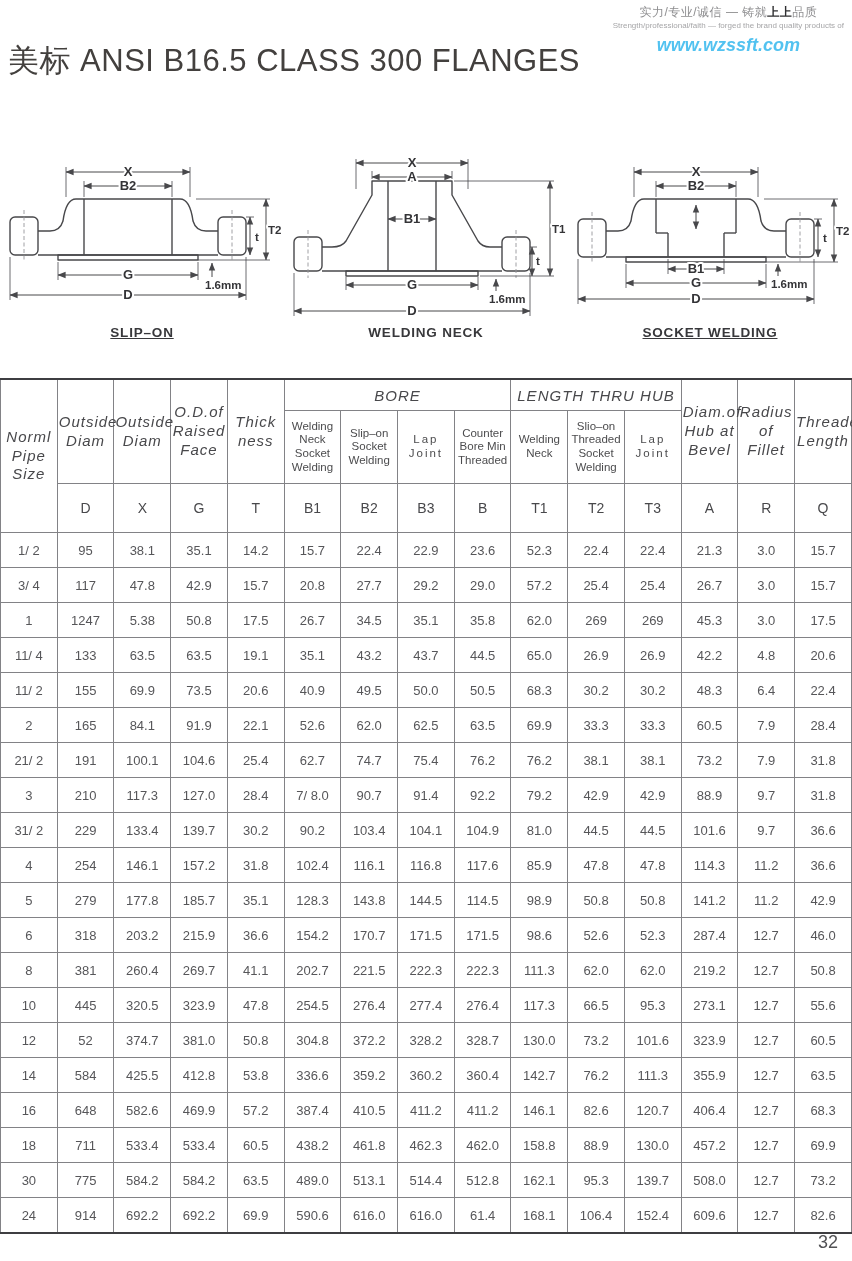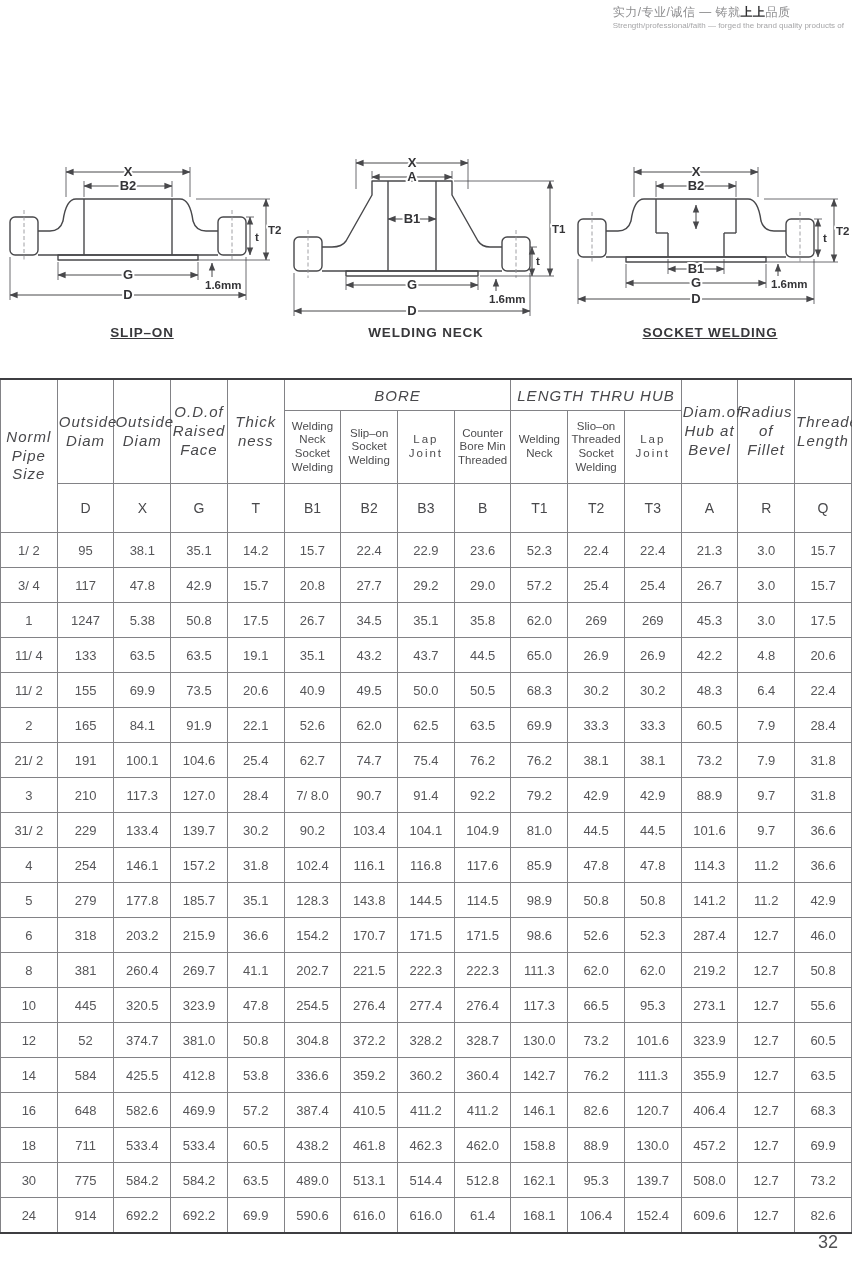--- a/index.html
+++ b/index.html
@@ -2,21 +2,21 @@
 <html><head>
 <meta charset="utf-8">
 <style>
   html,body { margin:0; padding:0; background:#ffffff; }
   .page {
     position:relative; width:852px; height:1261px; background:#ffffff;
     font-family:"Liberation Sans", sans-serif; color:#4c4c4e; overflow:hidden;
   }
 
   
-  .brand { position:absolute; top:5px; right:8px; text-align:left; line-height:1.3; }
+  .brand { position:absolute; top:5px; right:8px; text-align:center; line-height:1.3; }
   .brand-cn { font-size:12px; color:#8d8d8f; letter-spacing:0.5px; }
   .brand-cn .em { color:#2f2f31; font-weight:bold; }
   .brand-en { font-size:8px; color:#a6a6a8; }
   .brand-site { font-size:18px; color:#52c2f0; font-style:italic; font-weight:bold; margin-top:3px; }
 
   
   .page-title { position:absolute; left:8px; top:40px; font-size:31px; color:#43403e; white-space:nowrap; letter-spacing:0.5px; }
 
   
   .diagrams { position:absolute; left:0; top:153px; width:852px; display:flex; }
@@ -64,22 +64,24 @@
     <defs>
       <marker id="da" viewBox="0 0 10 10" refX="9.5" refY="5" markerWidth="8" markerHeight="8" orient="auto-start-reverse">
         <path d="M0,1 L10,5 L0,9 Z" fill="#48484b"></path>
       </marker>
     </defs>
   </svg>
 
   <div class="brand">
     <div class="brand-cn"><span>实力/专业/诚信 — 铸就</span><span class="em">上上</span><span>品质</span></div>
     <div class="brand-en">Strength/professional/faith — forged the brand quality products of</div>
+    <div class="brand-site">www.wzssft.com</div>
   </div>
 
+  <div class="page-title">美标 ANSI B16.5 CLASS 300 FLANGES</div>
 
   <div class="diagrams">
 
     <div class="diagram">
       <svg class="dwg" viewBox="0 0 284 170">
         <rect class="oln" x="10" y="64" width="28" height="38" rx="5"></rect>
         <rect class="oln" x="218" y="64" width="28" height="38" rx="5"></rect>
         <line class="cl" x1="24" y1="57" x2="24" y2="109"></line>
         <line class="cl" x1="232" y1="57" x2="232" y2="109"></line>
         <path class="oln" d="M38,78 L50,78 Q60,78 63,68 Q66,46 76,46 L180,46 Q190,46 193,68 Q196,78 206,78 L218,78"></path>

